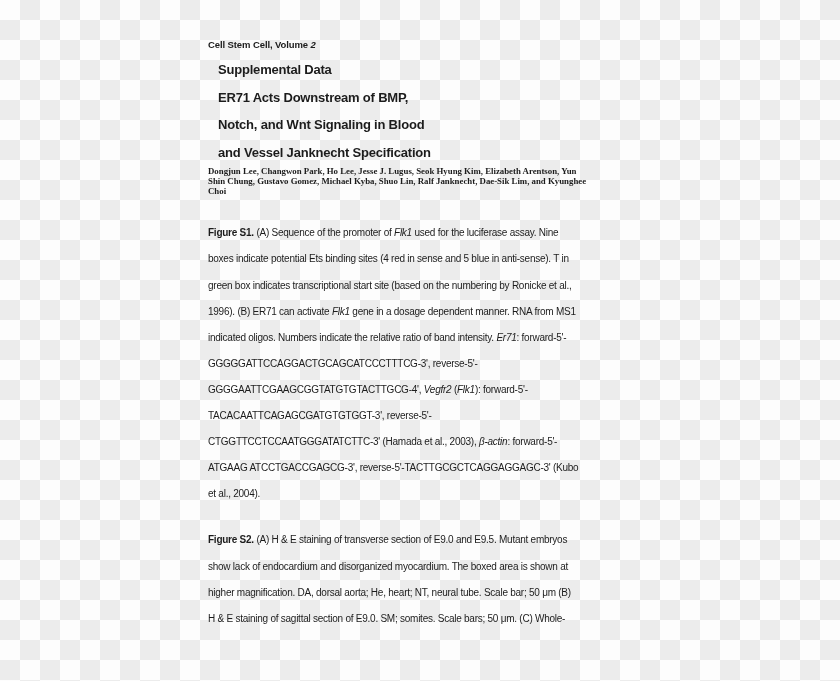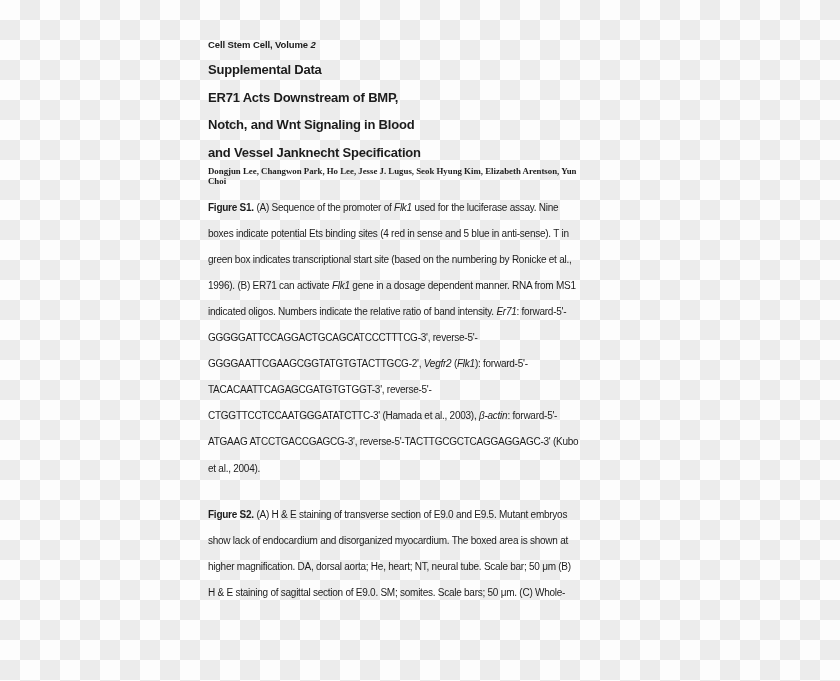--- a/index.html
+++ b/index.html
@@ -17,32 +17,32 @@
     color:var(--text-color,#1c1c1c);
   }
   .journal{
     font:bold 9.5px/12px "Liberation Sans",sans-serif;
     letter-spacing:-0.1px;white-space:nowrap;
   }
   .journal .i{font-style:italic;}
   .headline{
     margin-top:5px;
     font:bold 13px/27.5px "Liberation Sans",sans-serif;
-    letter-spacing:-0.2px;white-space:nowrap;
+    letter-spacing:-0.2px;white-space:nowrap;margin-left:10px;
   }
   .authors{
     margin-top:1px;
     font:bold 8.8px/9.8px "Liberation Serif",serif;
     white-space:nowrap;
   }
   .para{
     font:10px/26.1px "Liberation Sans",sans-serif;
     letter-spacing:-0.25px;white-space:nowrap;
   }
-  .p1{margin-top:8px;}
+  .p1{margin-top:24px;}
   .p2{margin-top:20px;}
   .para .b{font-weight:bold;}
   .para .i{font-style:italic;}
 </style>
 </head>
 <body>
 
 <div class="screen">
   <div class="doc">
 
@@ -50,31 +50,32 @@
 
     <div class="headline">
       <div>Supplemental Data</div>
       <div>ER71 Acts Downstream of BMP,</div>
       <div>Notch, and Wnt Signaling in Blood</div>
       <div>and Vessel Janknecht Specification</div>
     </div>
 
     <div class="authors">
       <div>Dongjun Lee, Changwon Park, Ho Lee, Jesse J. Lugus, Seok Hyung Kim, Elizabeth Arentson, Yun</div>
+      <div>Shin Chung, Gustavo Gomez, Michael Kyba, Shuo Lin, Ralf Janknecht, Dae-Sik Lim, and Kyunghee</div>
       <div>Choi</div>
     </div>
 
     <div class="para p1">
         <div><span class="b">Figure S1.</span><span> (A) Sequence of the promoter of </span><span class="i">Flk1</span><span> used for the luciferase assay. Nine</span></div>
         <div><span>boxes indicate potential Ets binding sites (4 red in sense and 5 blue in anti-sense). T in</span></div>
         <div><span>green box indicates transcriptional start site (based on the numbering by Ronicke et al.,</span></div>
         <div><span>1996). (B) ER71 can activate </span><span class="i">Flk1</span><span> gene in a dosage dependent manner. RNA from MS1</span></div>
         <div><span>indicated oligos. Numbers indicate the relative ratio of band intensity. </span><span class="i">Er71</span><span>: forward-5'-</span></div>
         <div><span>GGGGGATTCCAGGACTGCAGCATCCCTTTCG-3', reverse-5'-</span></div>
-        <div><span>GGGGAATTCGAAGCGGTATGTGTACTTGCG-2', </span><span class="i">Vegfr2</span><span> (</span><span class="i">Flk1</span><span>): forward-5'-</span></div>
+        <div><span>GGGGAATTCGAAGCGGTATGTGTACTTGCG-4', </span><span class="i">Vegfr2</span><span> (</span><span class="i">Flk1</span><span>): forward-5'-</span></div>
         <div><span>TACACAATTCAGAGCGATGTGTGGT-3', reverse-5'-</span></div>
         <div><span>CTGGTTCCTCCAATGGGATATCTTC-3' (Hamada et al., 2003), </span><span class="i">β-actin</span><span>: forward-5'-</span></div>
         <div><span>ATGAAG ATCCTGACCGAGCG-3', reverse-5'-TACTTGCGCTCAGGAGGAGC-3' (Kubo</span></div>
         <div><span>et al., 2004).</span></div>
       </div>
 
     <div class="para p2">
         <div><span class="b">Figure S2.</span><span> (A) H &amp; E staining of transverse section of E9.0 and E9.5. Mutant embryos</span></div>
         <div><span>show lack of endocardium and disorganized myocardium. The boxed area is shown at</span></div>
         <div><span>higher magnification. DA, dorsal aorta; He, heart; NT, neural tube. Scale bar; 50 μm (B)</span></div>

